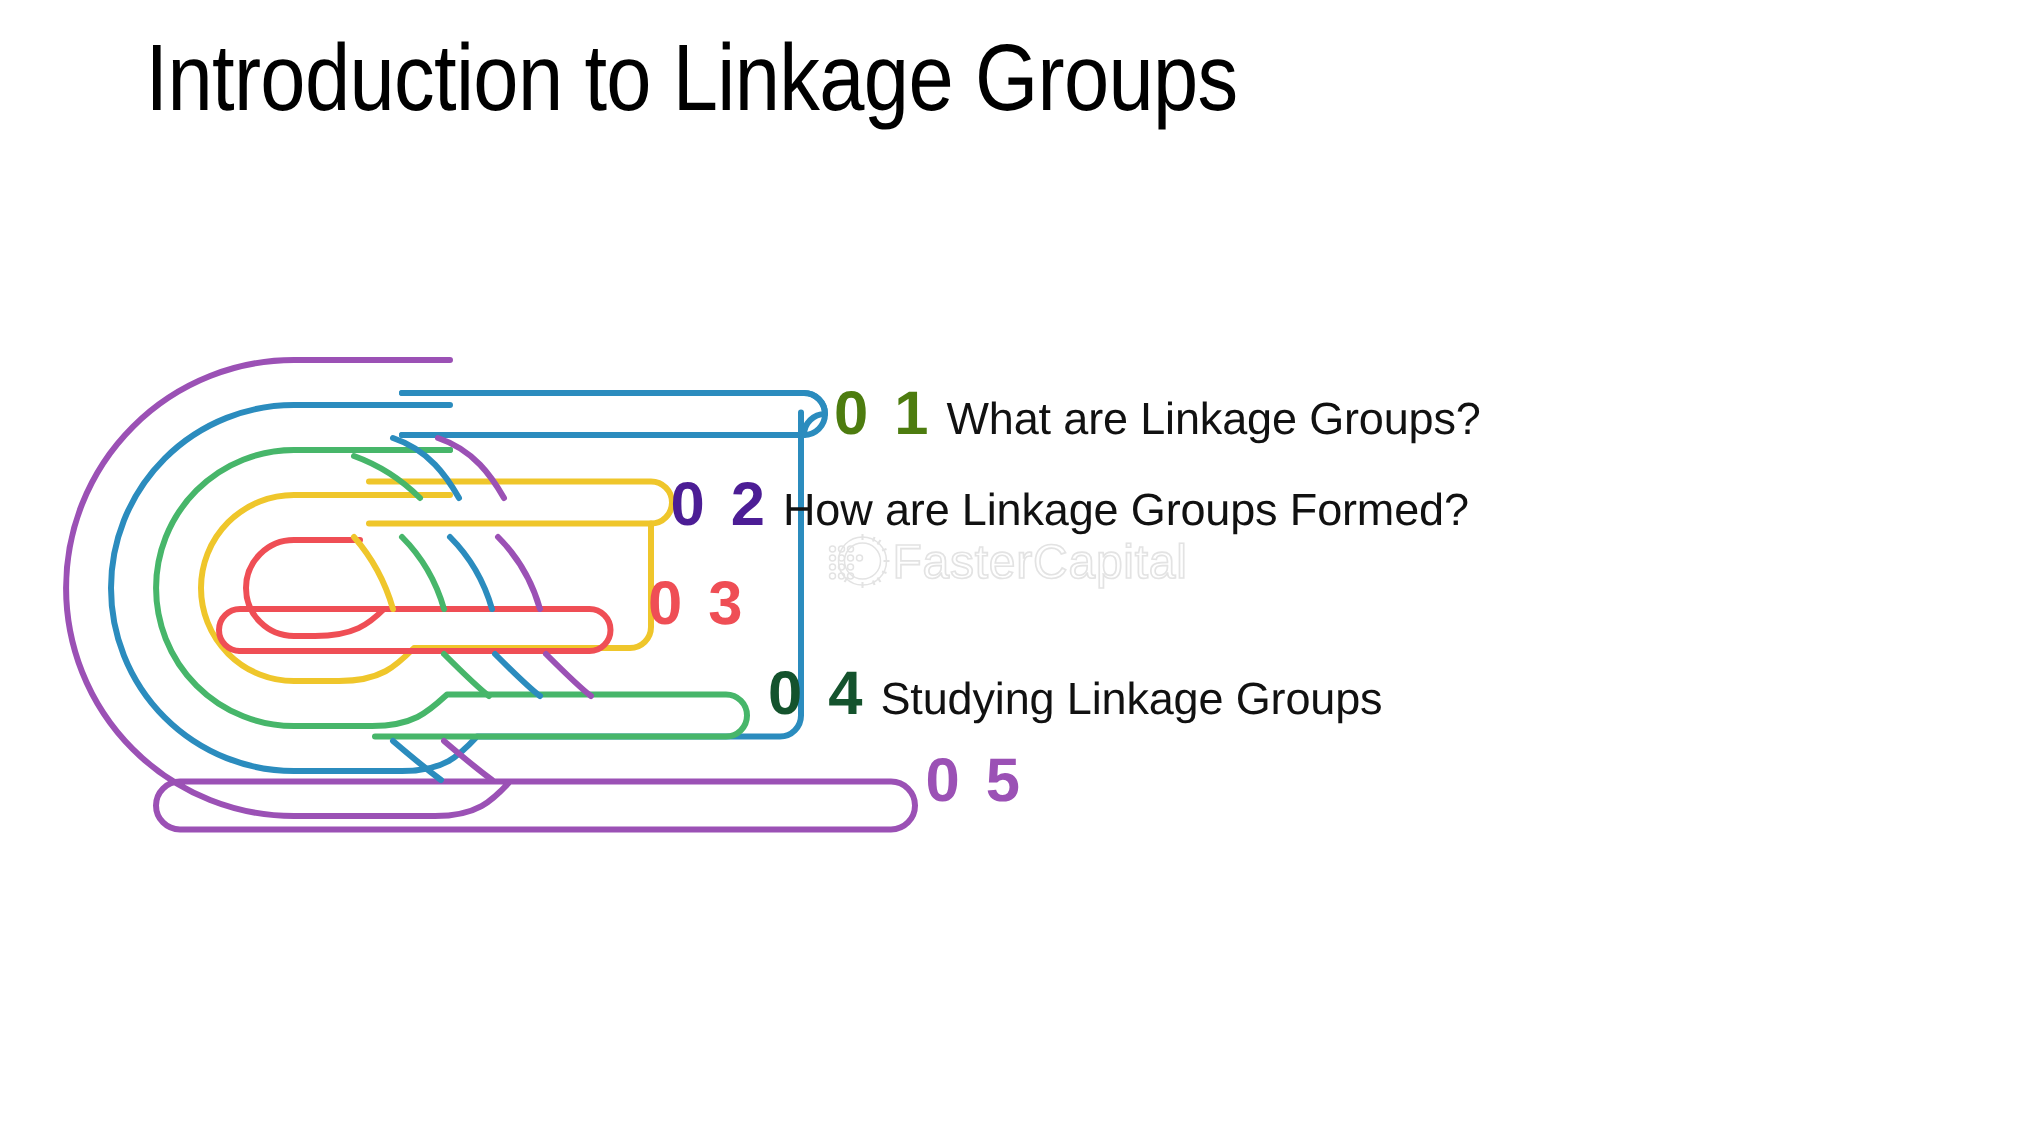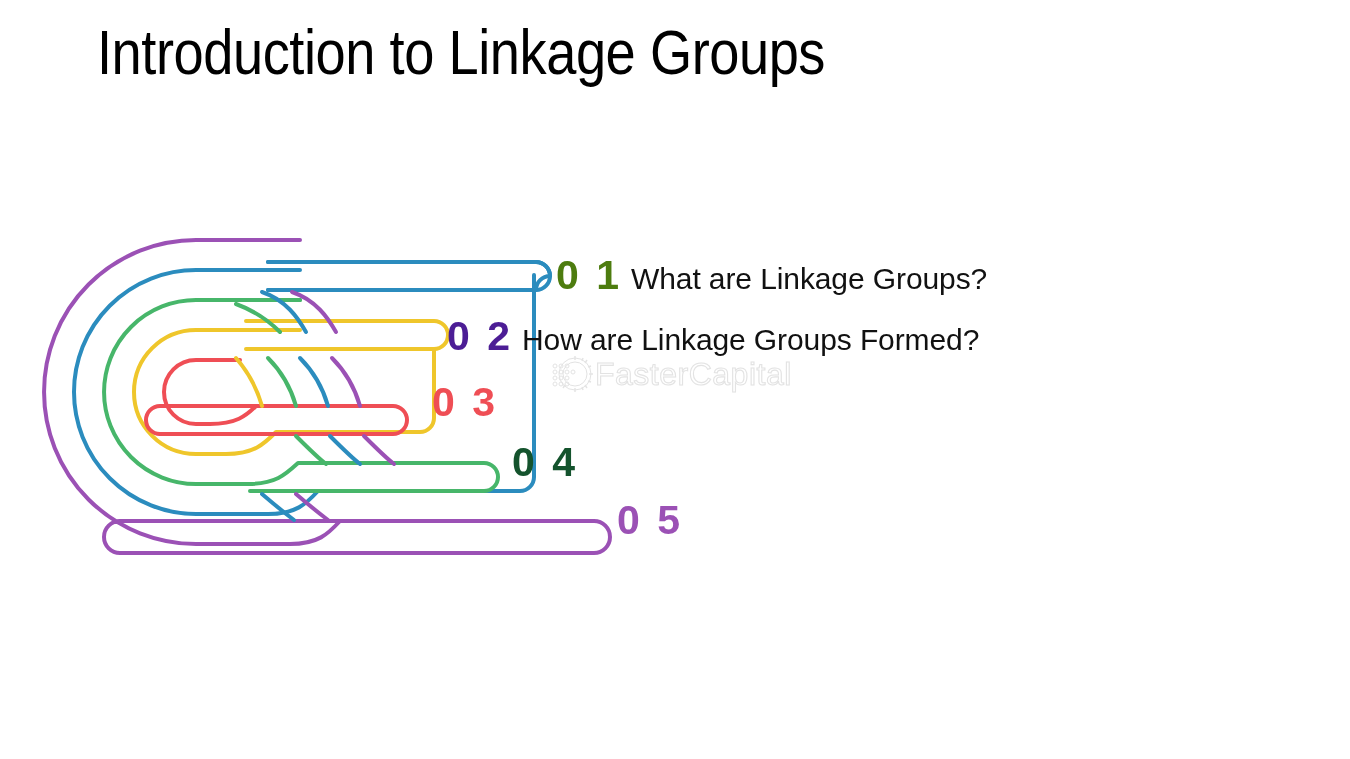--- a/index.html
+++ b/index.html
@@ -219,19 +219,20 @@
     <span class="item-num" style="color:#4c1d95;">0 2</span>
     <span class="item-label">How are Linkage Groups Formed?</span>
   </div>
 
   <div class="item-row" style="left:432px; top:379px;">
     <span class="item-num" style="color:#ef4e55;">0 3</span>
   </div>
 
   <div class="item-row" style="left:512px; top:439px;">
     <span class="item-num" style="color:#14532d;">0 4</span>
+    <span class="item-label">Studying Linkage Groups</span>
   </div>
 
   <div class="item-row" style="left:617px; top:497px;">
     <span class="item-num" style="color:#9b51b5;text-align:right;">0 5</span>
   </div>
 
 </div>
 
 </body></html>

